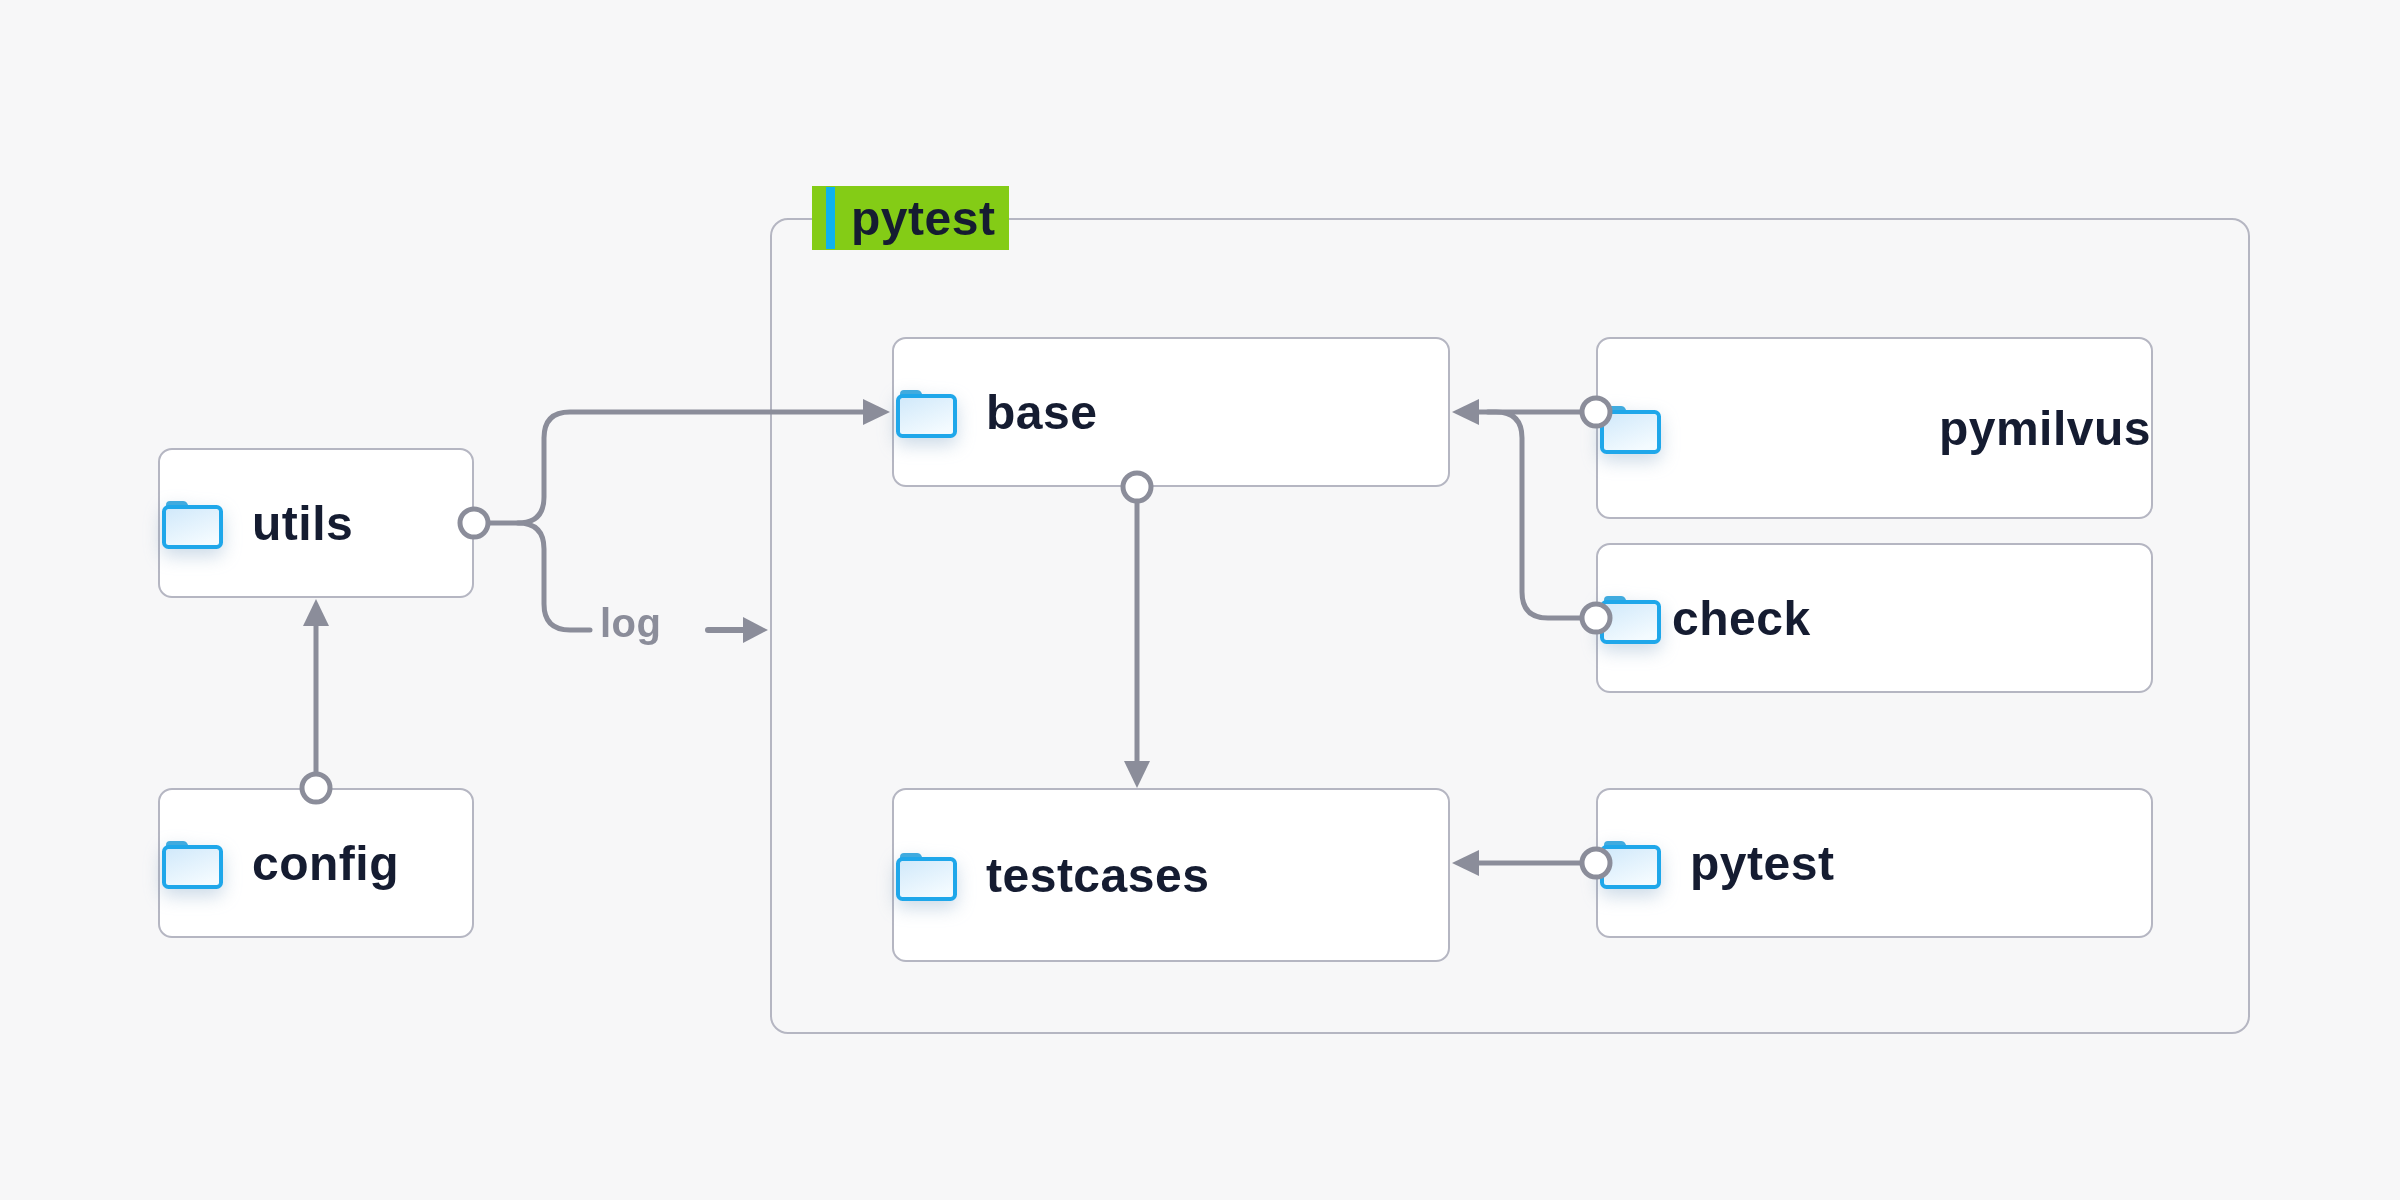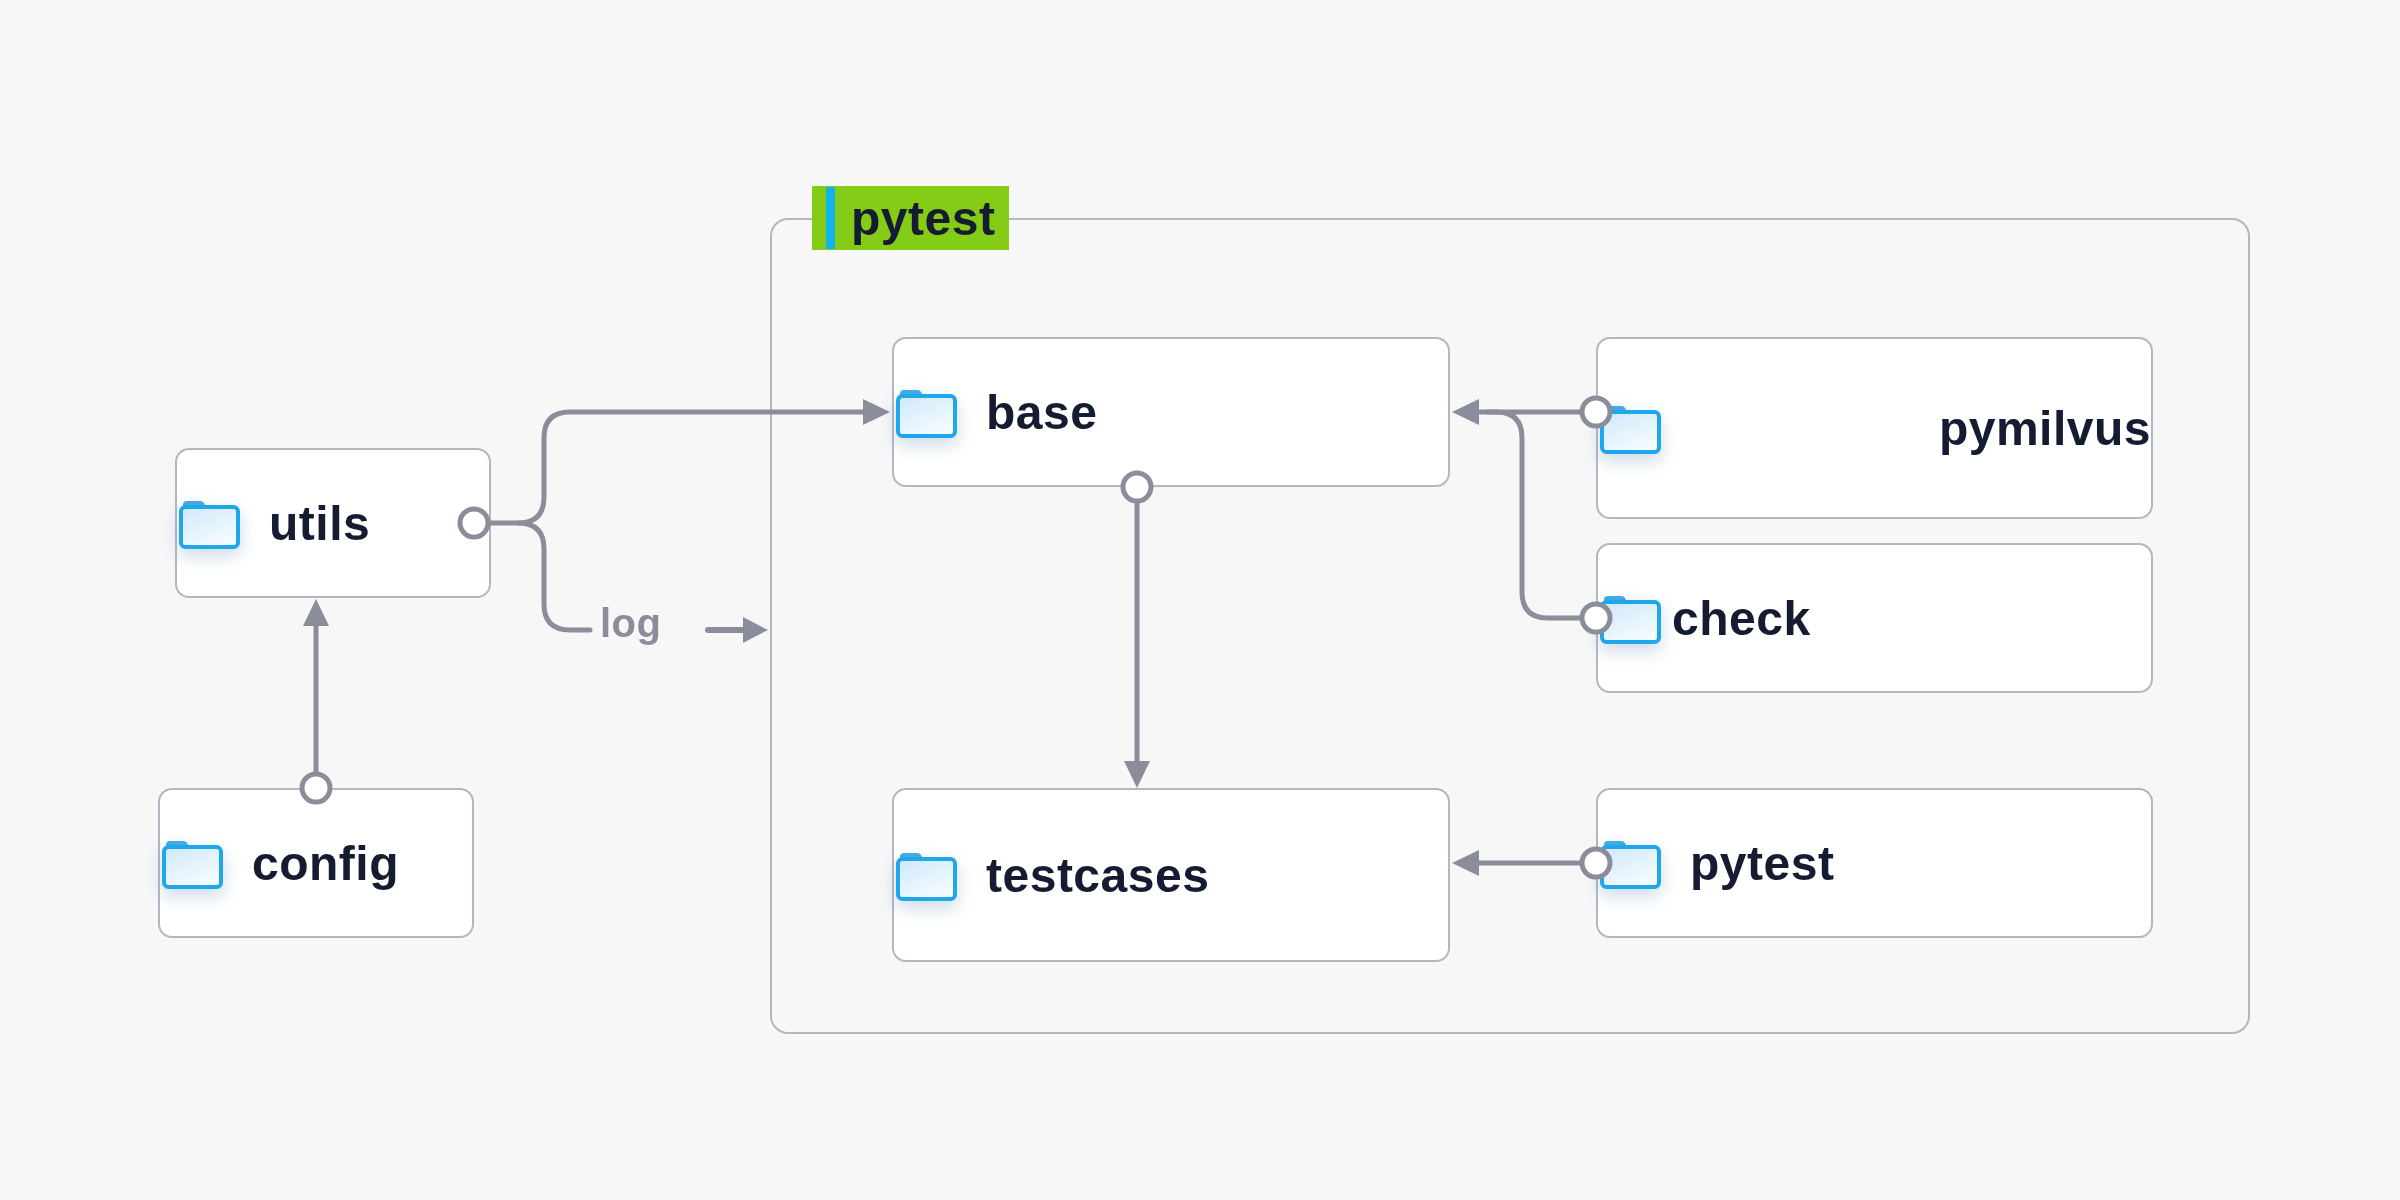--- a/index.html
+++ b/index.html
@@ -64,21 +64,21 @@
 
 <div class="canvas">
 
   <div class="group-box" style="left:770px;top:218px;width:1476px;height:812px;">
     <div class="group-label">
       <div class="accent-bar"></div>
       <span class="group-title">pytest</span>
     </div>
   </div>
 
-  <div class="node" style="left:175px;top:448px;width:316px;height:150px;">
+  <div class="node" style="left:158px;top:448px;width:316px;height:150px;">
     <svg class="folder-icon-svg" width="64" height="54" viewBox="0 0 64 54">
       <path d="M6 14 V9 a4 4 0 0 1 4 -4 h13 a5 5 0 0 1 4.6 3 L30 14 Z" fill="#40abdf"></path>
       <rect x="4" y="11" width="57" height="40" rx="4.5" fill="url(#fgrad)" stroke="#1fa7ea" stroke-width="4"></rect>
     </svg>
     <span class="node-label">utils</span>
   </div>
 
   <div class="node" style="left:158px;top:788px;width:316px;height:150px;">
     <svg class="folder-icon-svg" width="64" height="54" viewBox="0 0 64 54">
       <path d="M6 14 V9 a4 4 0 0 1 4 -4 h13 a5 5 0 0 1 4.6 3 L30 14 Z" fill="#40abdf"></path>

